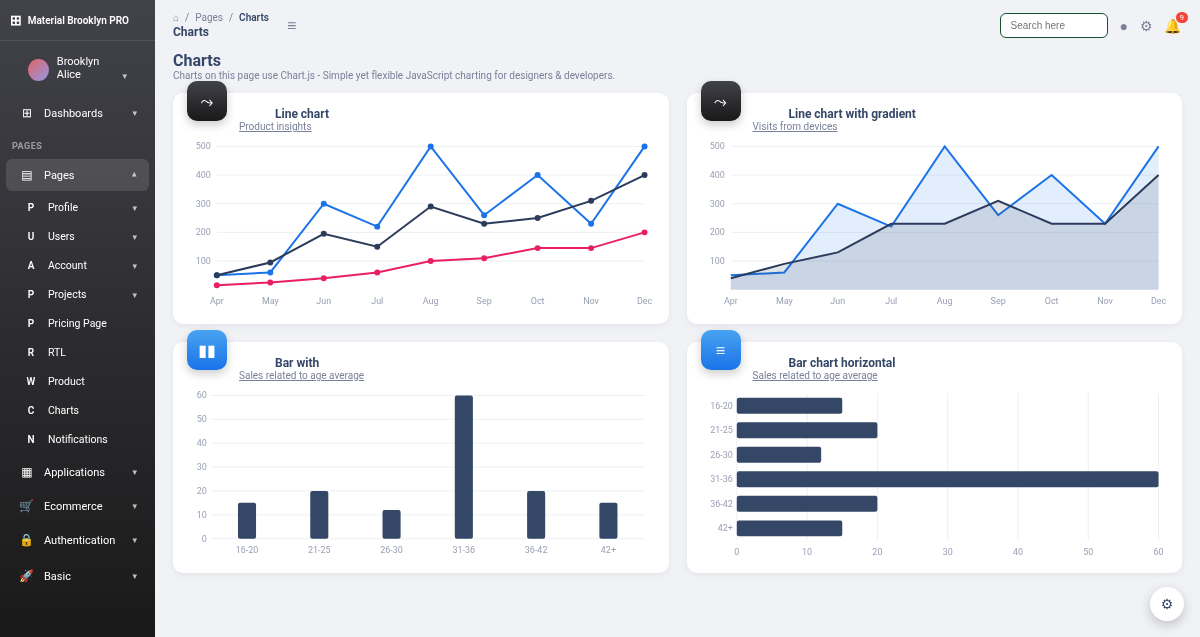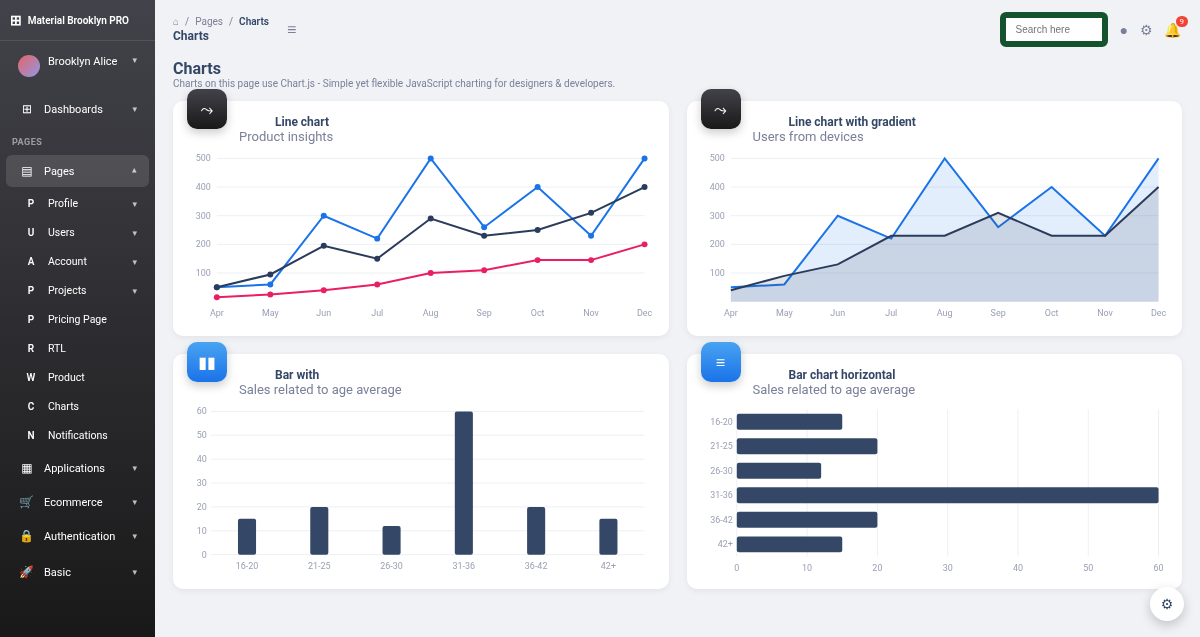--- a/index.html
+++ b/index.html
@@ -2,51 +2,51 @@
 <html><head>
 <meta charset="utf-8">
 <style>
 * { margin: 0; padding: 0; box-sizing: border-box; }
 body { font-family: -apple-system, BlinkMacSystemFont, 'Segoe UI', Roboto, sans-serif; background: #f0f2f5; color: #344767; }
 .app { display: flex; width: 1200px; height: 637px; overflow: hidden; }
 .sidebar { width: 155px; background: linear-gradient(180deg, #42424a 0%, #191919 100%); color: #fff; display: flex; flex-direction: column; overflow-y: auto; }
 .sidebar::-webkit-scrollbar { width: 4px; }
 .brand { display: flex; align-items: center; padding: 12px 10px; font-size: 10px; font-weight: 600; border-bottom: 1px solid rgba(255,255,255,0.1); }
 .brand-icon { margin-right: 6px; font-size: 14px; }
-.user-row { display: flex; align-items: flex-start; padding: 14px 18px; font-size: 11px; }
+.user-row { display: flex; align-items: flex-end; padding: 14px 28px; font-size: 11px; }
 .avatar { width: 22px; height: 22px; border-radius: 50%; background: linear-gradient(135deg,#e66465,#9198e5); margin-right: 8px; }
 .chev { margin-left: auto; font-size: 9px; opacity: .7; transition: transform .2s; }
 .chev.open { transform: rotate(180deg); }
 .sec-title { font-size: 9px; font-weight: 700; opacity: .5; padding: 10px 12px 6px; letter-spacing: .5px; }
 .nav-item { display: flex; align-items: center; padding: 9px 12px; margin: 2px 6px; font-size: 11px; border-radius: 6px; cursor: pointer; }
 .nav-item.active-pill { background: rgba(255,255,255,0.12); }
 .nav-icon { width: 18px; margin-right: 8px; font-size: 12px; text-align: center; }
 .nav-letter { width: 18px; margin-right: 8px; font-size: 10px; font-weight: 600; text-align: center; }
 .sub-item { display: flex; align-items: center; padding: 8px 12px 8px 16px; margin: 0 6px; font-size: 10.5px; border-radius: 6px; cursor: pointer; }
 .main { flex: 1; display: flex; flex-direction: column; overflow-y: auto; }
 .topbar { display: flex; align-items: center; padding: 12px 18px; }
 .crumbs { display: flex; align-items: center; font-size: 10px; color: #7b809a; gap: 6px; }
 .crumbs .cur { color: #344767; font-weight: 600; }
 .page-label { font-size: 12px; font-weight: 700; color: #344767; margin-top: 2px; }
 .burger { margin-left: 18px; font-size: 16px; color: #7b809a; cursor: pointer; }
 .top-right { margin-left: auto; display: flex; align-items: center; gap: 12px; }
-.search { background: #fff; border: 6px solid #14532d; border-radius: 6px; padding: 6px 10px; font-size: 10px; color: #7b809a; width: 108px; outline: none; }
+.search { background: #fff; border: 1px solid #14532d; border-radius: 6px; padding: 6px 10px; font-size: 10px; color: #7b809a; width: 108px; outline: none; }
 .top-icon { font-size: 14px; color: #7b809a; cursor: pointer; position: relative; }
 .badge { position: absolute; top: -6px; right: -6px; background: #f44335; color: #fff; font-size: 8px; border-radius: 8px; padding: 1px 4px; }
 .content { padding: 0 18px 18px; }
 .page-h1 { font-size: 16px; font-weight: 700; color: #344767; }
 .page-sub { font-size: 10px; color: #7b809a; margin-top: 0; margin-bottom: 12px; }
 .grid { display: grid; grid-template-columns: 1fr 1fr; gap: 18px; }
 .card { background: #fff; border-radius: 10px; box-shadow: 0 2px 6px rgba(0,0,0,0.06); padding: 14px; }
 .card-head { display: flex; align-items: flex-start; gap: 12px; margin-bottom: 8px; }
 .card-icon { width: 40px; height: 40px; border-radius: 10px; display: flex; align-items: center; justify-content: center; color: #fff; font-size: 16px; margin-top: -26px; box-shadow: 0 4px 10px rgba(0,0,0,0.2); }
 .ic-dark { background: linear-gradient(180deg,#42424a,#191919); }
 .ic-blue { background: linear-gradient(180deg,#49a3f1,#1a73e8); }
 .card-title { font-size: 12px; font-weight: 700; color: #344767; padding-left: 36px; }
-.card-sub { font-size: 13px; color: #7b809a; }
+.card-sub { font-size: 10px; color: #7b809a; text-decoration: underline; }
 .chart-box { position: relative; height: 170px; }
 svg { display: block; }
 .axis-label { font-size: 9px; fill: #9aa0b4; }
 .grid-line { stroke: #eceff4; stroke-width: 1; }
 .bar-v { fill: #344767; }
 .line1 { stroke: #1a73e8; stroke-width: 2; fill: none; }
 .line2 { stroke: #2b3b5b; stroke-width: 2; fill: none; }
 .line3 { stroke: #e91e63; stroke-width: 2; fill: none; }
 .dot1 { fill: #1a73e8; }
 .dot2 { fill: #2b3b5b; }
@@ -242,21 +242,21 @@
                 <circle cx="460" cy="92.4" r="3" class="dot3"></circle>
               </svg>
             </div>
         </div>
 
         <div class="card">
           <div class="card-head">
             <div class="card-icon ic-dark">⤳</div>
             <div>
               <div class="card-title">Line chart with gradient</div>
-              <div class="card-sub">Users from devices</div>
+              <div class="card-sub">Visits from devices</div>
             </div>
           </div>
           <div class="chart-box">
               <svg id="chart-lineg" width="100%" height="170" viewBox="0 0 470 170">
                 <line x1="30" x2="460" y1="121.2" y2="121.2" class="grid-line"></line>
                 <text x="24" y="124.2" text-anchor="end" class="axis-label">100</text>
                 <line x1="30" x2="460" y1="92.4" y2="92.4" class="grid-line"></line>
                 <text x="24" y="95.4" text-anchor="end" class="axis-label">200</text>
                 <line x1="30" x2="460" y1="63.60000000000001" y2="63.60000000000001" class="grid-line"></line>
                 <text x="24" y="66.60000000000001" text-anchor="end" class="axis-label">300</text>

